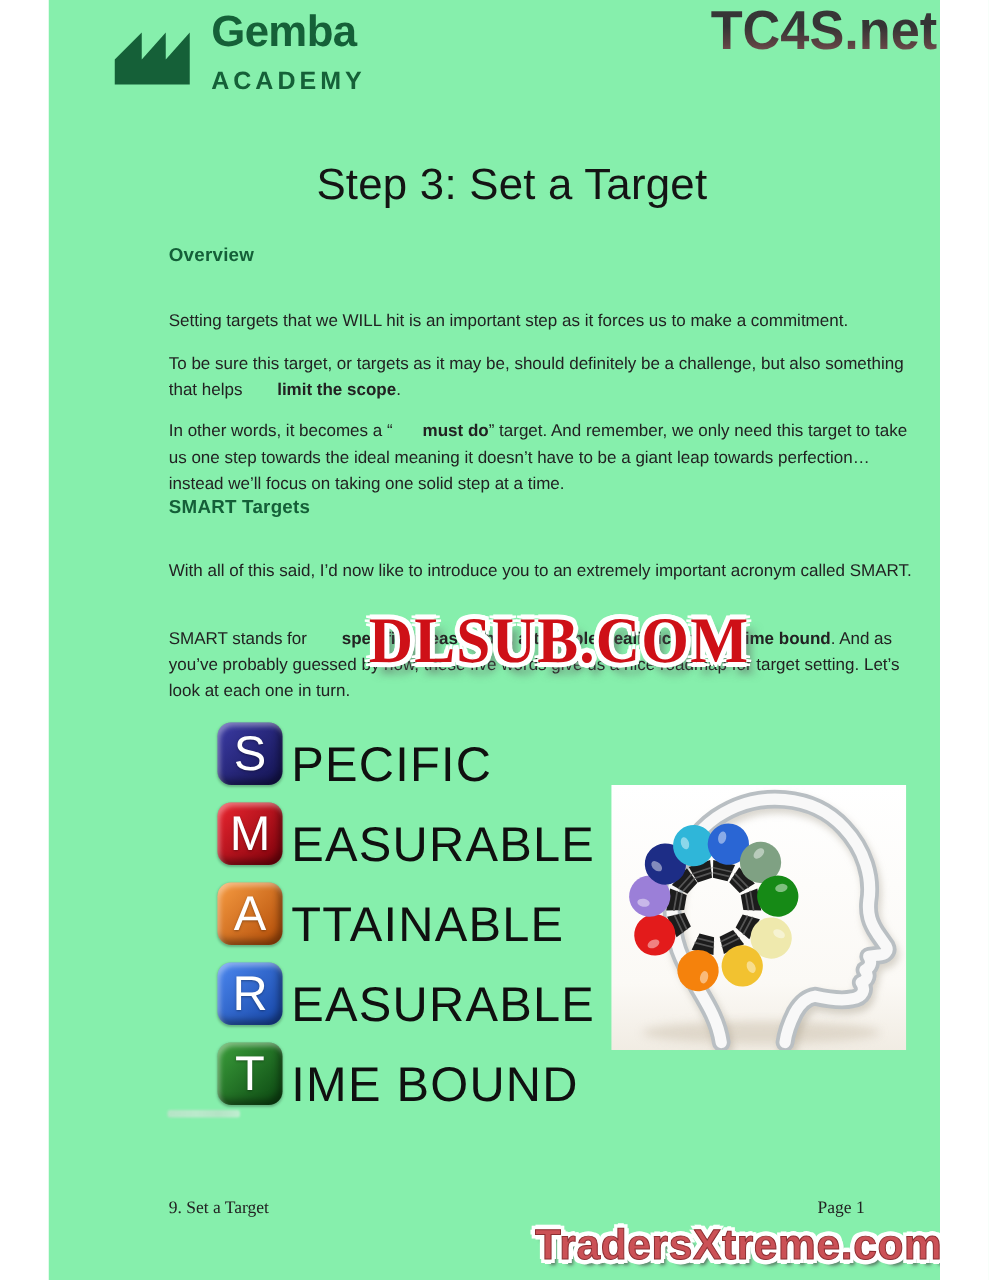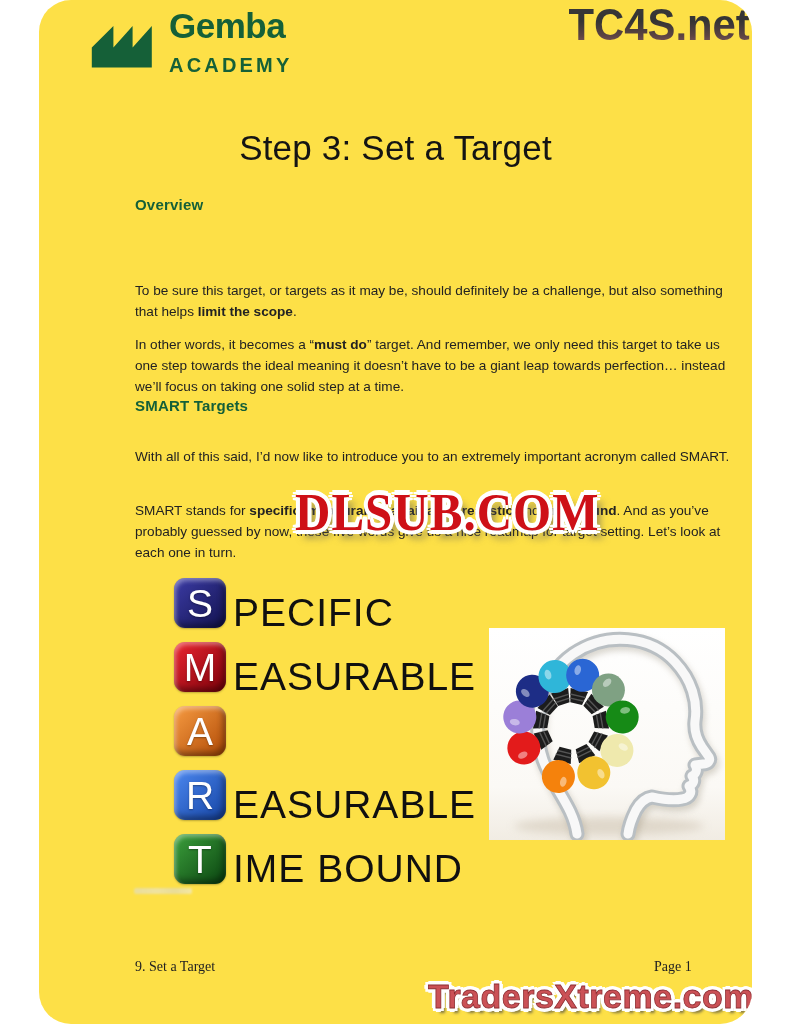--- a/index.html
+++ b/index.html
@@ -1,42 +1,41 @@
 <!DOCTYPE html>
 <html><head>
 <meta charset="utf-8">
 <style>
   html,body{margin:0;padding:0;background:#ffffff;}
   .page{
-    position:relative; width:713px; height:1024px; background:#fde047;
+    position:relative; width:713px; height:1024px; background:#86efac;
     font-family:"Liberation Sans", sans-serif; color:#1f1f1f; overflow:hidden;
     margin:0 auto;
-    border-radius:32px;
   }
   
   .logo{position:absolute; left:48px; top:8px; display:flex; align-items:center; gap:10px;}
   .logo svg{display:block;}
   .logo-text{display:flex; flex-direction:column; line-height:1;}
   .logo-name{font-size:35px; font-weight:700; color:#156038; letter-spacing:-0.5px;}
   .logo-sub{font-size:20px; font-weight:700; color:#156038; letter-spacing:3.2px; margin-top:12px;}
   .tc4s{
     position:absolute; right:2px; top:0px;
     font-weight:800; font-size:44px; letter-spacing:0px; transform:scaleX(.95);
     transform-origin:right top;
     background:linear-gradient(180deg,#3a3a3a 0%,#343434 42%,#5d4343 72%,#8f6161 95%);
     -webkit-background-clip:text; background-clip:text; color:transparent;
   }
   
   .doc-title{
     position:absolute; left:0; top:128px; width:100%; text-align:center;
-    font-size:35px; font-weight:400; color:#141414; letter-spacing:0.2px;
+    font-size:35px; font-weight:400; color:#141414; letter-spacing:0.2px;padding-left:14px;
   }
   .h-green{position:absolute; left:96px; font-size:15px; font-weight:700; color:#145f38; letter-spacing:.2px;}
   .para{position:absolute; left:96px; width:604px; font-size:13.6px; line-height:21px; color:#222;}
-  .para b{font-weight:700;}
+  .para b{font-weight:700;margin-left:24px;}
   
   .dlsub{
     position:absolute; left:256px; top:482px; z-index:5;
     font-family:"Liberation Serif", serif; font-weight:700; font-size:49px; letter-spacing:1px;
     color:#ce1017; transform:scaleY(1.06); transform-origin:left top; white-space:nowrap;
     text-shadow:
       -3px -3px 0 #fff, 3px -3px 0 #fff, -3px 3px 0 #fff, 3px 3px 0 #fff,
       -4px 0 0 #fff, 4px 0 0 #fff, 0 -4px 0 #fff, 0 4px 0 #fff,
       7px 8px 7px rgba(90,90,90,.6);
   }
@@ -81,20 +80,21 @@
     <div class="logo-text">
       <span class="logo-name">Gemba</span>
       <span class="logo-sub">ACADEMY</span>
     </div>
   </div>
   <div class="tc4s">TC4S.net</div>
 
   <div class="doc-title">Step 3: Set a Target</div>
 
   <div class="h-green" style="top:196px">Overview</div>
+  <p class="para" style="top:232px"><span>Setting targets that we WILL hit is an important step as it forces us to make a commitment.</span></p>
   <p class="para" style="top:266px"><span>To be sure this target, or targets as it may be, should definitely be a challenge, but also something that helps </span><b>limit the scope</b><span>.</span></p>
   <p class="para" style="top:320px"><span>In other words, it becomes a “</span><b>must do</b><span>” target.  And remember, we only need this target to take us one step towards the ideal meaning it doesn’t have to be a giant leap towards perfection… instead we’ll focus on taking one solid step at a time.</span></p>
 
   <div class="h-green" style="top:397px">SMART Targets</div>
   <p class="para" style="top:432px"><span>With all of this said, I’d now like to introduce you to an extremely important acronym called SMART.</span></p>
   <p class="para" style="top:486px"><span>SMART stands for </span><b>specific, measurable, attainable, realistic</b><span> and </span><b>time bound</b><span>.  And as you’ve probably guessed by now, these five words give us a nice roadmap for target setting.  Let’s look at each one in turn.</span></p>
 
   <div class="dlsub">DLSUB.COM</div>
 
   <div class="smart-row" style="top:577px">
@@ -106,20 +106,21 @@
   <div class="smart-row" style="top:641px">
     <div class="tile" style="background: linear-gradient(135deg, rgb(236, 38, 48), rgb(124, 0, 10));">
         <span class="tile-letter">M</span>
       </div>
     <span class="smart-word">EASURABLE</span>
   </div>
   <div class="smart-row" style="top:705px">
     <div class="tile" style="background: linear-gradient(135deg, rgb(247, 156, 66), rgb(176, 74, 6));">
         <span class="tile-letter">A</span>
       </div>
+    <span class="smart-word">TTAINABLE</span>
   </div>
   <div class="smart-row" style="top:769px">
     <div class="tile" style="background: linear-gradient(135deg, rgb(76, 136, 240), rgb(21, 68, 164));">
         <span class="tile-letter">R</span>
       </div>
     <span class="smart-word">EASURABLE</span>
   </div>
   <div class="smart-row" style="top:833px">
     <div class="tile" style="background: linear-gradient(135deg, rgb(60, 160, 60), rgb(10, 68, 16));">
         <span class="tile-letter">T</span>

